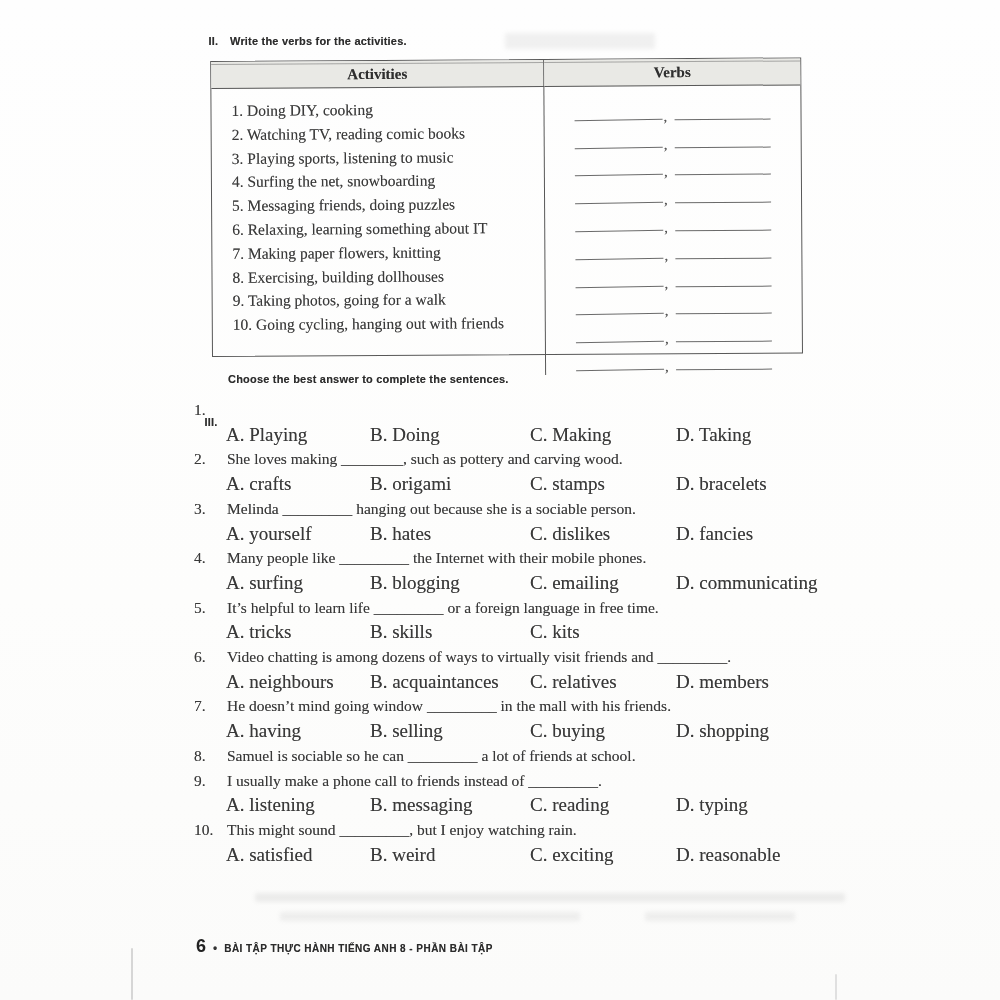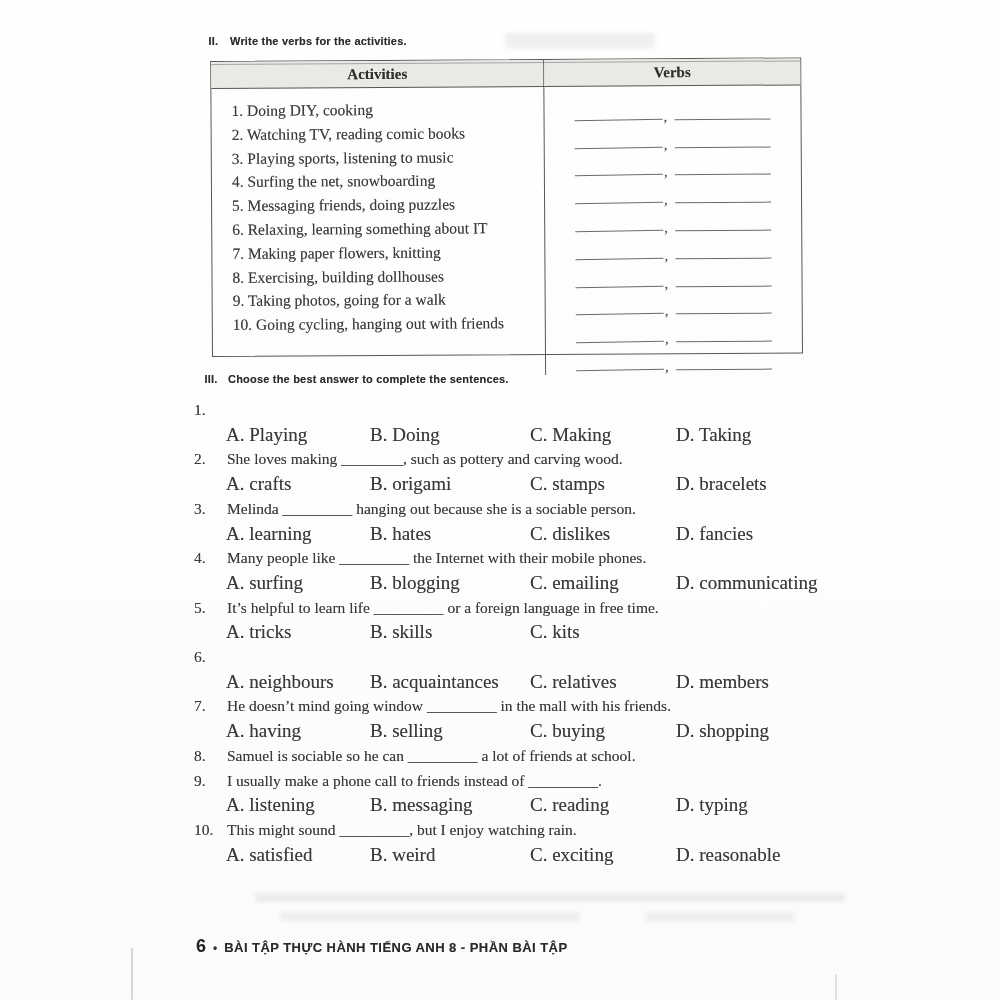--- a/index.html
+++ b/index.html
@@ -23,21 +23,21 @@
     position:absolute; display:flex;
     font-family:"Liberation Sans", sans-serif;
     font-weight:bold; font-size:11px; color:#2d2d2d;
     letter-spacing:0.2px;
     text-shadow:0 0 0.5px rgba(45,45,45,0.5);
     text-align:center;
   }
   #sec2-heading { left:197px; top:35px; }
   #sec2-heading .numeral { width:33px; flex:none; }
   #sec3-heading { left:194px; top:373px; }
-  #sec3-heading .numeral { width:34px; flex:none; }
+  #sec3-heading .numeral { width:34px; flex:none;margin-top:43px; }
 
   
   .activities-table {
     position:absolute; left:212px; top:61px; width:589px; height:294px;
     border:1.6px solid #585858;
     transform:rotate(-0.35deg); transform-origin:left bottom;
     display:grid;
     grid-template-columns:333px 1fr;
     grid-template-rows:27px 1fr;
     background:transparent;
@@ -91,21 +91,21 @@
 
   
   .footer {
     position:absolute; left:196px; top:936px;
     display:flex; align-items:baseline; gap:7px;
     font-family:"Liberation Sans", sans-serif; color:#222;
   }
   .footer .page-num { font-weight:bold; font-size:18px; }
   .footer .bullet { font-size:12px; font-weight:bold; color:#333; }
   .footer .book-title {
-    font-weight:bold; font-size:13px; letter-spacing:0.45px; color:#2b2b2b;
+    font-weight:bold; font-size:10px; letter-spacing:0.45px; color:#2b2b2b;
     text-shadow:0 0 0.5px rgba(43,43,43,0.5);
   }
 
   
   .artifact {
     position:absolute; background:#8f8f8f; opacity:0.12;
     filter:blur(2.2px); border-radius:2px;
   }
   .artifact.line { filter:blur(0.6px); opacity:0.28; background:#7a7a7a; }
 </style>
@@ -250,21 +250,21 @@
           </div>
       </div>
 
       <div class="question">
         <div class="q-line">
           <span class="q-num">3.</span>
           <span class="q-text">Melinda _________ hanging out because she is a sociable person.</span>
         </div>
         <div class="q-options">
 
-            <span class="q-option">A. learning</span>
+            <span class="q-option">A. yourself</span>
 
             <span class="q-option">B. hates</span>
 
             <span class="q-option">C. dislikes</span>
 
             <span class="q-option">D. fancies</span>
           </div>
       </div>
 
       <div class="question">
@@ -296,20 +296,21 @@
             <span class="q-option">B. skills</span>
 
             <span class="q-option">C. kits</span>
 
           </div>
       </div>
 
       <div class="question">
         <div class="q-line">
           <span class="q-num">6.</span>
+          <span class="q-text">Video chatting is among dozens of ways to virtually visit friends and _________.</span>
         </div>
         <div class="q-options">
 
             <span class="q-option">A. neighbours</span>
 
             <span class="q-option">B. acquaintances</span>
 
             <span class="q-option">C. relatives</span>
 
             <span class="q-option">D. members</span>

